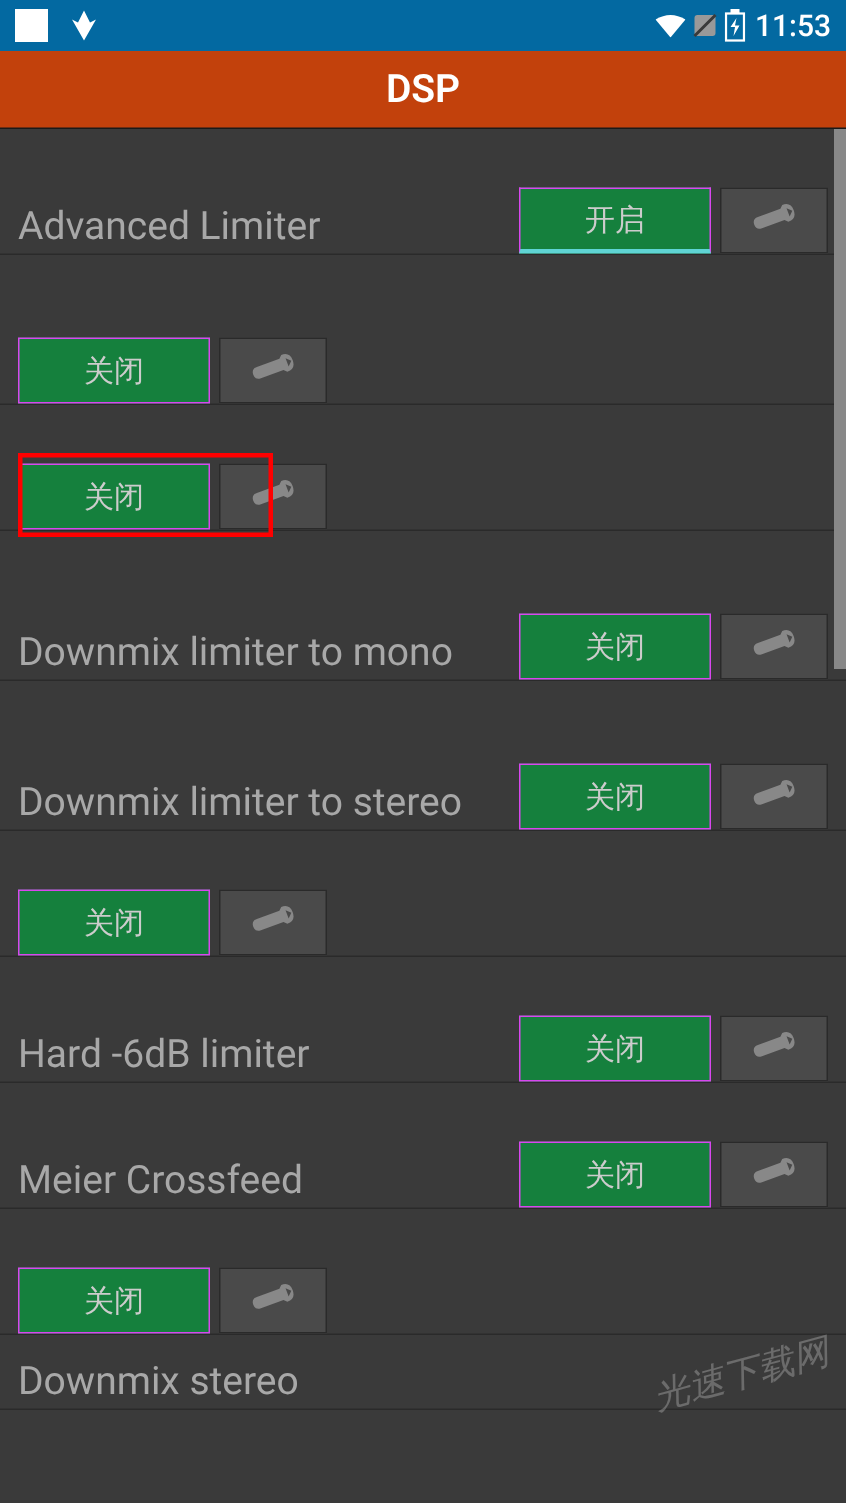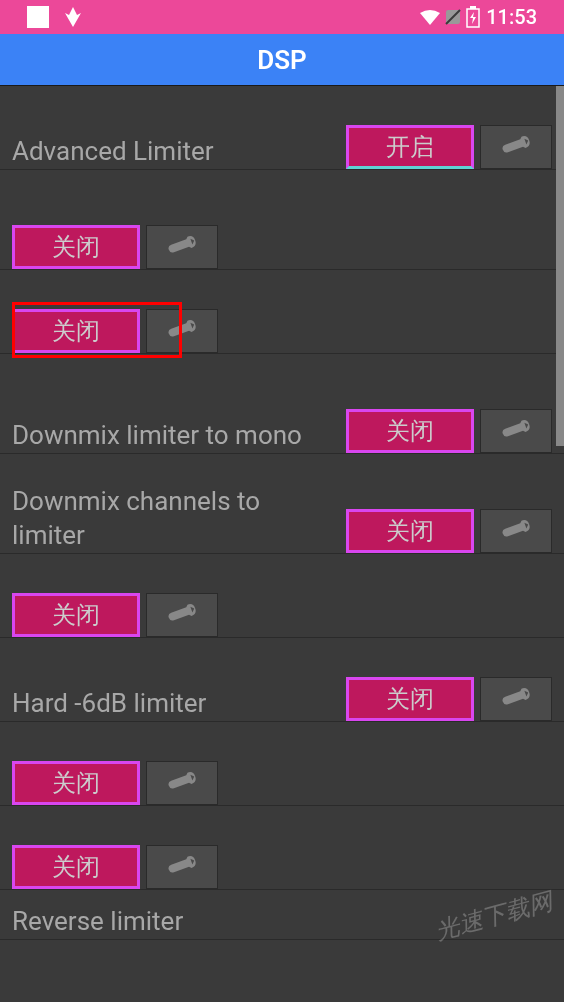--- a/index.html
+++ b/index.html
@@ -11,25 +11,25 @@
       width: 564px;
       height: 1002px;
       background: #3a3a3a;
       font-family: -apple-system, BlinkMacSystemFont, "Segoe UI", Roboto, sans-serif;
       color: #b8b8b8;
       overflow: hidden;
       position: relative;
     }
     .status-bar {
       height: 34px;
-      background: #ec4899;
+      background: #0369a1;
       display: flex;
       align-items: center;
       justify-content: space-between;
-      padding: 0 27px;
+      padding: 0 10px;
     }
     .status-left {
       display: flex;
       align-items: center;
       gap: 12px;
     }
     .status-square {
       width: 22px;
       height: 22px;
       background: #fff;
@@ -42,21 +42,21 @@
       font-size: 20px;
       font-weight: 500;
     }
     .status-icons {
       display: flex;
       align-items: center;
       gap: 4px;
     }
     .title-bar {
       height: 52px;
-      background: #3b82f6;
+      background: #c2410c;
       display: flex;
       align-items: center;
       justify-content: center;
       color: #fff;
       font-size: 26px;
       font-weight: 600;
       border-bottom: 1px solid #1a1a1a;
     }
     .content {
       height: calc(100% - 86px);
@@ -85,27 +85,27 @@
     .row-label {
       flex: 1;
       font-size: 26px;
       color: #a8a8a8;
       padding-right: 8px;
       line-height: 1.3;
     }
     .toggle-btn {
       width: 128px;
       height: 44px;
-      background: #be185d;
-      border: 3px solid #d946ef;
+      background: #15803d;
+      border: 1px solid #d946ef;
       display: flex;
       align-items: center;
       justify-content: center;
       color: #ccc;
-      font-size: 24px;
+      font-size: 20px;
       margin-right: 6px;
       cursor: pointer;
     }
     .toggle-btn.active {
       border-bottom: 3px solid #5fd4d4;
     }
     .wrench-btn {
       width: 72px;
       height: 44px;
       background: #4a4a4a;
@@ -200,21 +200,21 @@
       <div class="row tall">
         <div class="row-label">Downmix limiter to mono</div>
         <div class="toggle-btn">关闭</div>
         <div class="wrench-btn">
           <span><svg width="36" height="20" viewBox="0 0 36 20">
               <path d="M26 4 Q32 4 32 10 Q32 16 26 16 L24 14 L8 14 Q4 14 4 10 Q4 6 8 6 L24 6 Z M28 7 L28 13 L31 10 Z" fill="#888" transform="rotate(-20 18 10)"></path>
             </svg></span>
         </div>
       </div>
       <div class="row tall">
-        <div class="row-label">Downmix channels to limiter</div>
+        <div class="row-label">Downmix limiter to stereo</div>
         <div class="toggle-btn">关闭</div>
         <div class="wrench-btn">
           <span><svg width="36" height="20" viewBox="0 0 36 20">
               <path d="M26 4 Q32 4 32 10 Q32 16 26 16 L24 14 L8 14 Q4 14 4 10 Q4 6 8 6 L24 6 Z M28 7 L28 13 L31 10 Z" fill="#888" transform="rotate(-20 18 10)"></path>
             </svg></span>
         </div>
       </div>
       <div class="row">
         <div class="toggle-btn">关闭</div>
         <div class="wrench-btn">
@@ -226,37 +226,38 @@
       <div class="row">
         <div class="row-label">Hard -6dB limiter</div>
         <div class="toggle-btn">关闭</div>
         <div class="wrench-btn">
           <span><svg width="36" height="20" viewBox="0 0 36 20">
               <path d="M26 4 Q32 4 32 10 Q32 16 26 16 L24 14 L8 14 Q4 14 4 10 Q4 6 8 6 L24 6 Z M28 7 L28 13 L31 10 Z" fill="#888" transform="rotate(-20 18 10)"></path>
             </svg></span>
         </div>
       </div>
       <div class="row">
+        <div class="row-label">Meier Crossfeed</div>
         <div class="toggle-btn">关闭</div>
         <div class="wrench-btn">
           <span><svg width="36" height="20" viewBox="0 0 36 20">
               <path d="M26 4 Q32 4 32 10 Q32 16 26 16 L24 14 L8 14 Q4 14 4 10 Q4 6 8 6 L24 6 Z M28 7 L28 13 L31 10 Z" fill="#888" transform="rotate(-20 18 10)"></path>
             </svg></span>
         </div>
       </div>
       <div class="row">
         <div class="toggle-btn">关闭</div>
         <div class="wrench-btn">
           <span><svg width="36" height="20" viewBox="0 0 36 20">
               <path d="M26 4 Q32 4 32 10 Q32 16 26 16 L24 14 L8 14 Q4 14 4 10 Q4 6 8 6 L24 6 Z M28 7 L28 13 L31 10 Z" fill="#888" transform="rotate(-20 18 10)"></path>
             </svg></span>
         </div>
       </div>
       <div class="row tall" style="min-height: 50px;">
-        <div class="row-label">Reverse limiter</div>
+        <div class="row-label">Downmix stereo</div>
       </div>
     </div>
   <div class="highlight-box" id="highlight" style="top: 216px; left: 12px; width: 170px; height: 56px;"></div>
   <svg class="arrow-svg" id="arrow" width="564" height="916">
     <defs>
       <marker id="arrowhead" markerWidth="12" markerHeight="12" refX="2" refY="6" orient="auto">
         <path d="M0,0 L0,12 L12,6 Z" fill="#ff0000"></path>
       </marker>
     </defs>
     <line id="arrow-line" stroke="#ff0000" stroke-width="4" marker-end="url(#arrowhead)" x1="280" y1="414" x2="175" y2="284"></line>

